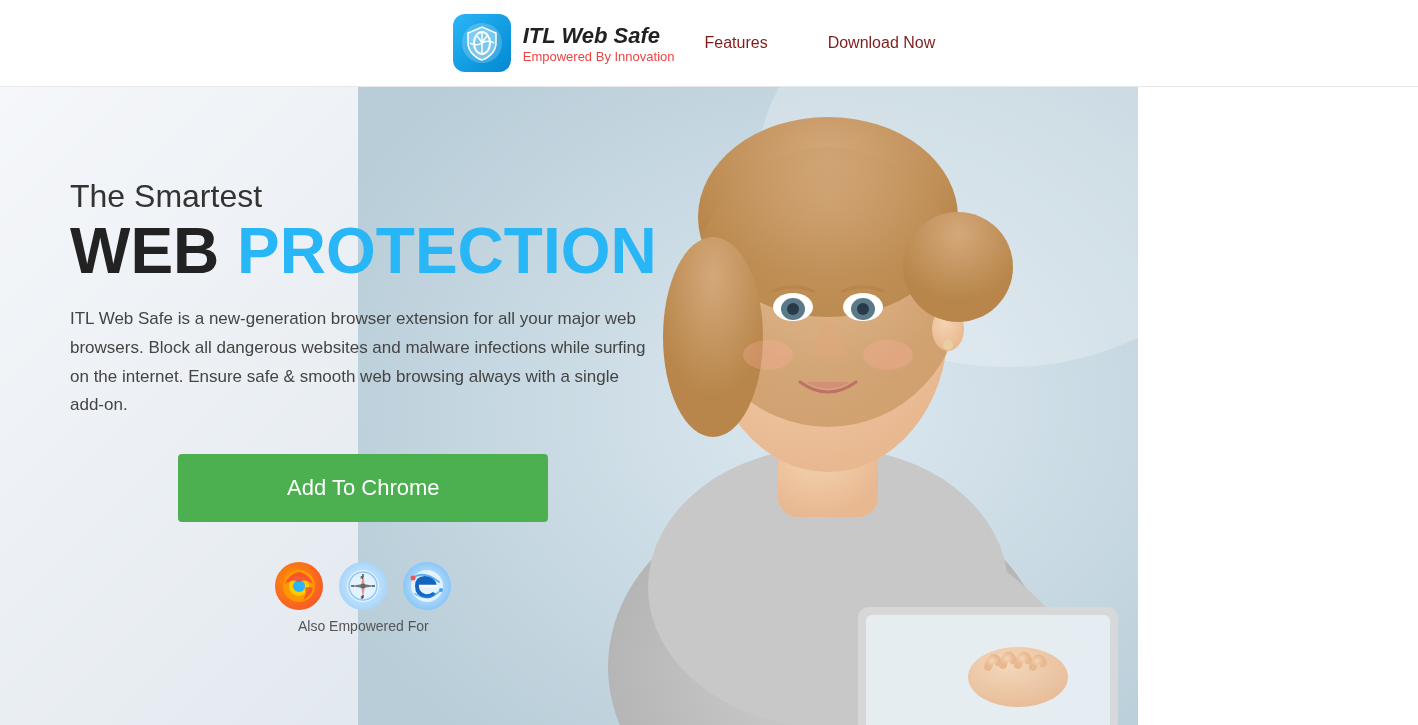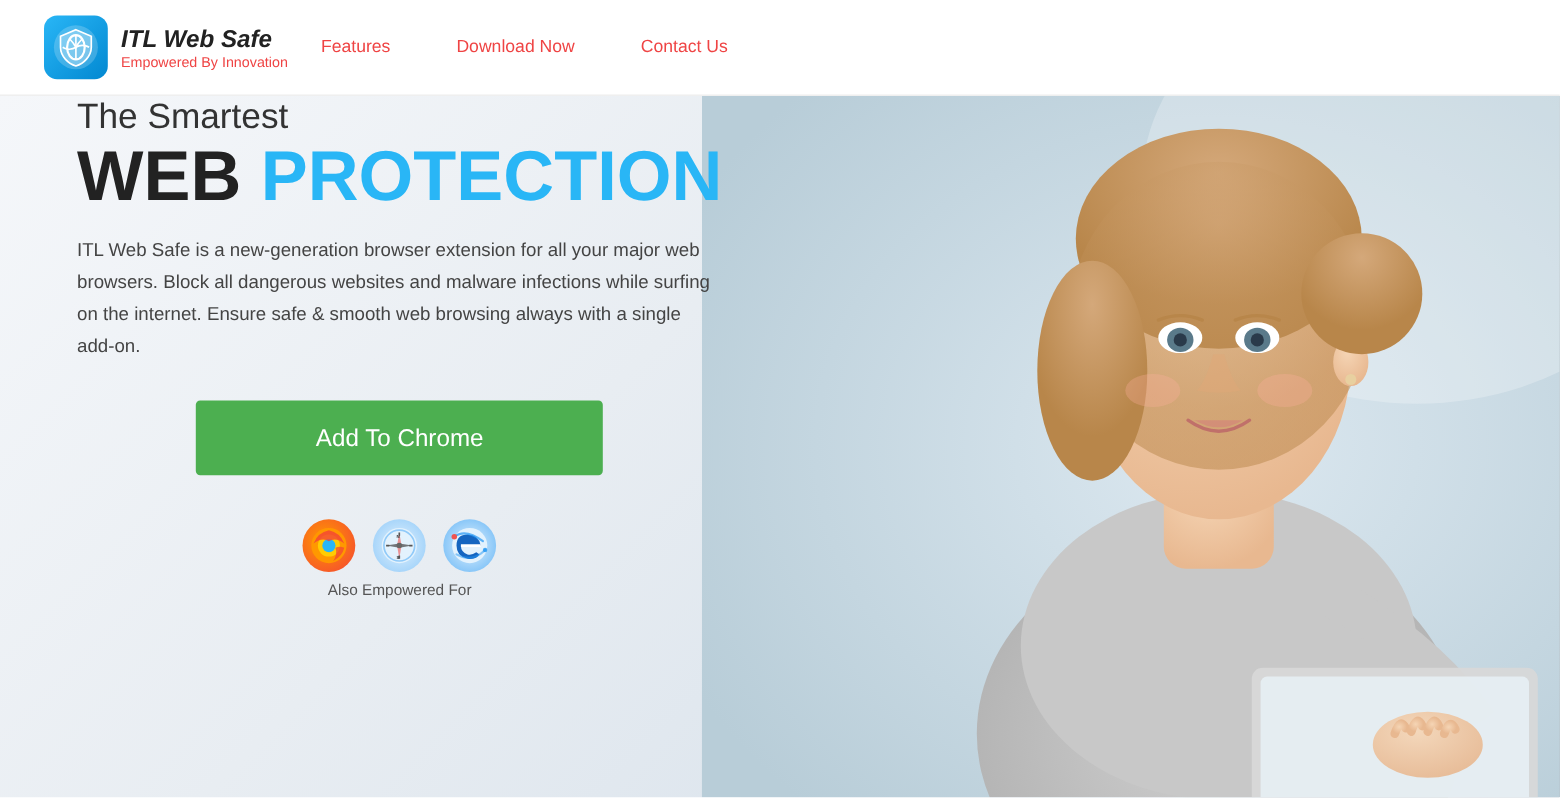--- a/index.html
+++ b/index.html
@@ -2,21 +2,21 @@
 <html><head>
   <meta charset="utf-8">
   <style>
     * { margin: 0; padding: 0; box-sizing: border-box; }
     body { font-family: 'Segoe UI', Arial, sans-serif; width: 1418px; height: 725px; overflow: hidden; background: #fff; }
 
     
     .header {
       display: flex;
       align-items: center;
-      justify-content: flex-start;
+      justify-content: center;
       padding: 0 40px;
       height: 87px;
       background: #fff;
       border-bottom: 1px solid #e8e8e8;
       position: relative;
       z-index: 10;
     }
     .logo-area {
       display: flex;
       align-items: center;
@@ -55,21 +55,21 @@
       display: flex;
       align-items: center;
       gap: 0;
     }
     .nav-item {
       padding: 0 30px;
       height: 87px;
       display: flex;
       align-items: center;
       font-size: 16px;
-      color: #ef4444;
+      color: #7f1d1d;
       cursor: pointer;
       position: relative;
       text-decoration: none;
     }
     .nav-item.active {
       color: #222;
       font-weight: 500;
     }
     .nav-item.active::after {
       content: '';
@@ -78,26 +78,26 @@
       left: 50%;
       transform: translateX(-50%);
       width: 60%;
       height: 3px;
       background: #29b6f6;
     }
 
     
     .hero {
       position: relative;
-      width: 1418px;
+      width: 1138px;
       height: 638px;
       background: linear-gradient(135deg, #f5f7fa 0%, #e8edf2 40%, #d0dce8 100%);
       overflow: hidden;
       display: flex;
-      align-items: flex-start;
+      align-items: center;
     }
     .hero-bg-woman {
       position: absolute;
       right: 0;
       top: 0;
       width: 780px;
       height: 638px;
       background: linear-gradient(120deg, transparent 20%, #c8d4df 40%, #b0bec5 70%, #90a4ae 100%);
       overflow: hidden;
     }
@@ -223,21 +223,20 @@
     </div>
     <div class="logo-text">
       <span class="logo-title">ITL Web Safe</span>
       <span class="logo-subtitle">Empowered By Innovation</span>
     </div>
   </div>
 
   <nav class="nav">
     <a class="nav-item">Features</a>
     <a class="nav-item">Download Now</a>
-    <a class="nav-item">Contact Us</a>
   </nav>
 </header>
 
 <section class="hero">
 
   <div class="hero-bg-woman">
     <div class="woman-figure">
 
       <svg width="780" height="638" viewBox="0 0 780 638" xmlns="http://www.w3.org/2000/svg" style="position:absolute;top:0;left:0;">
         <defs>

